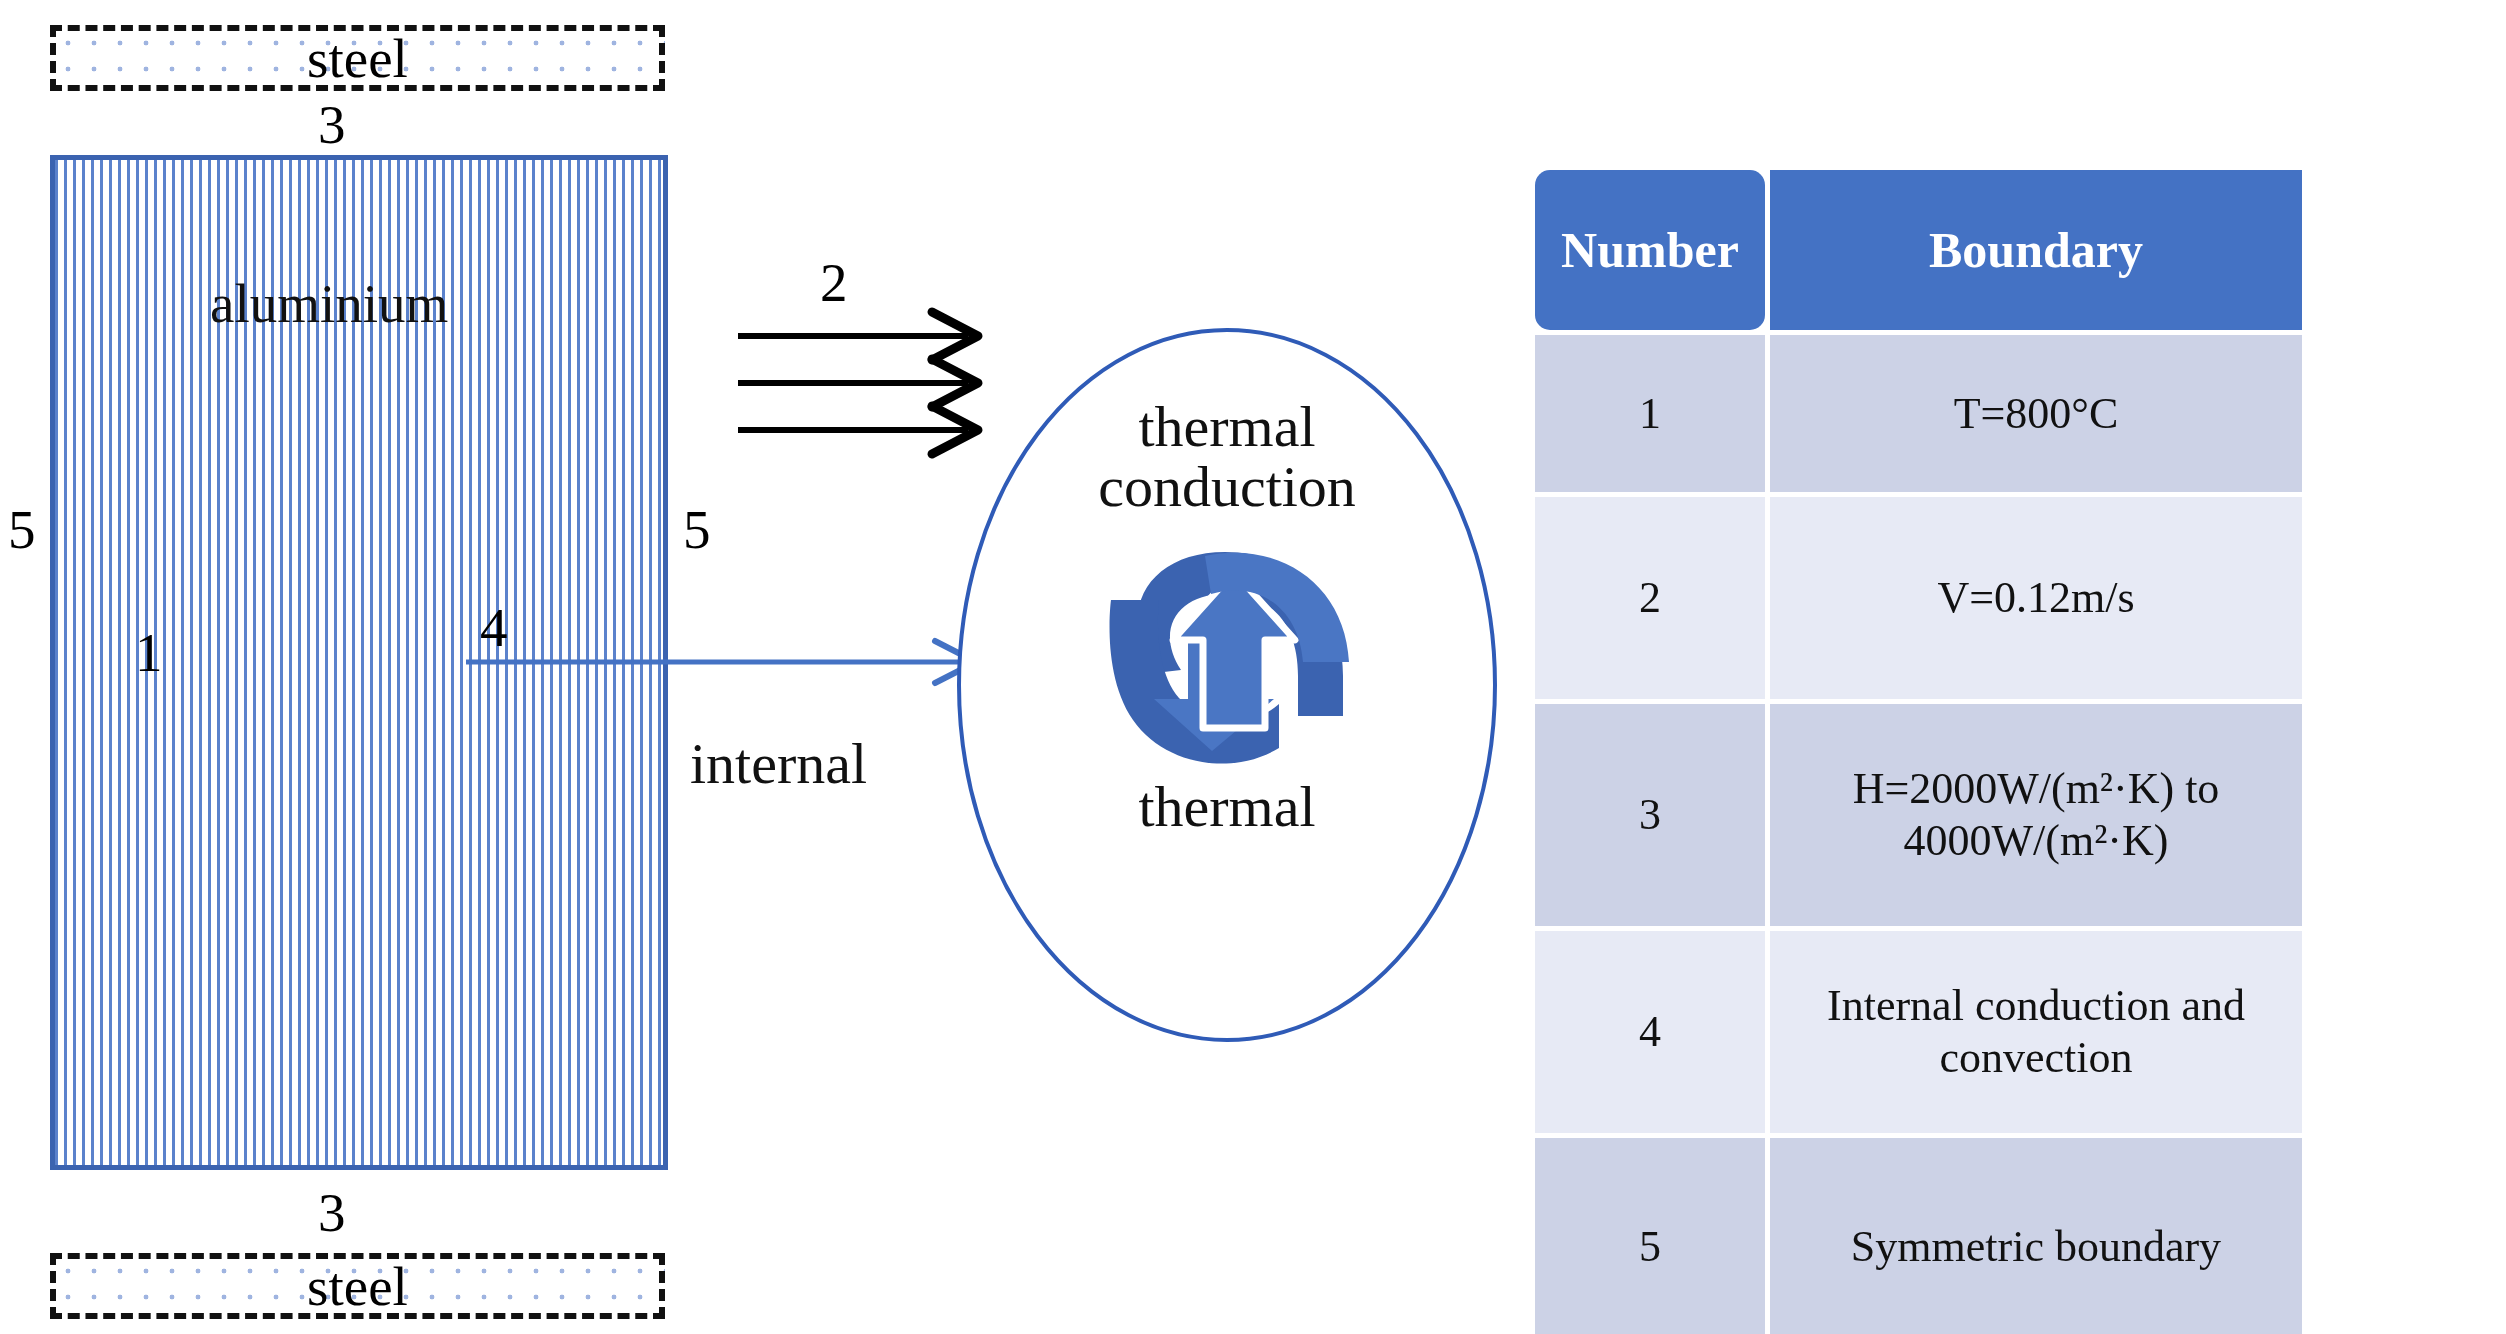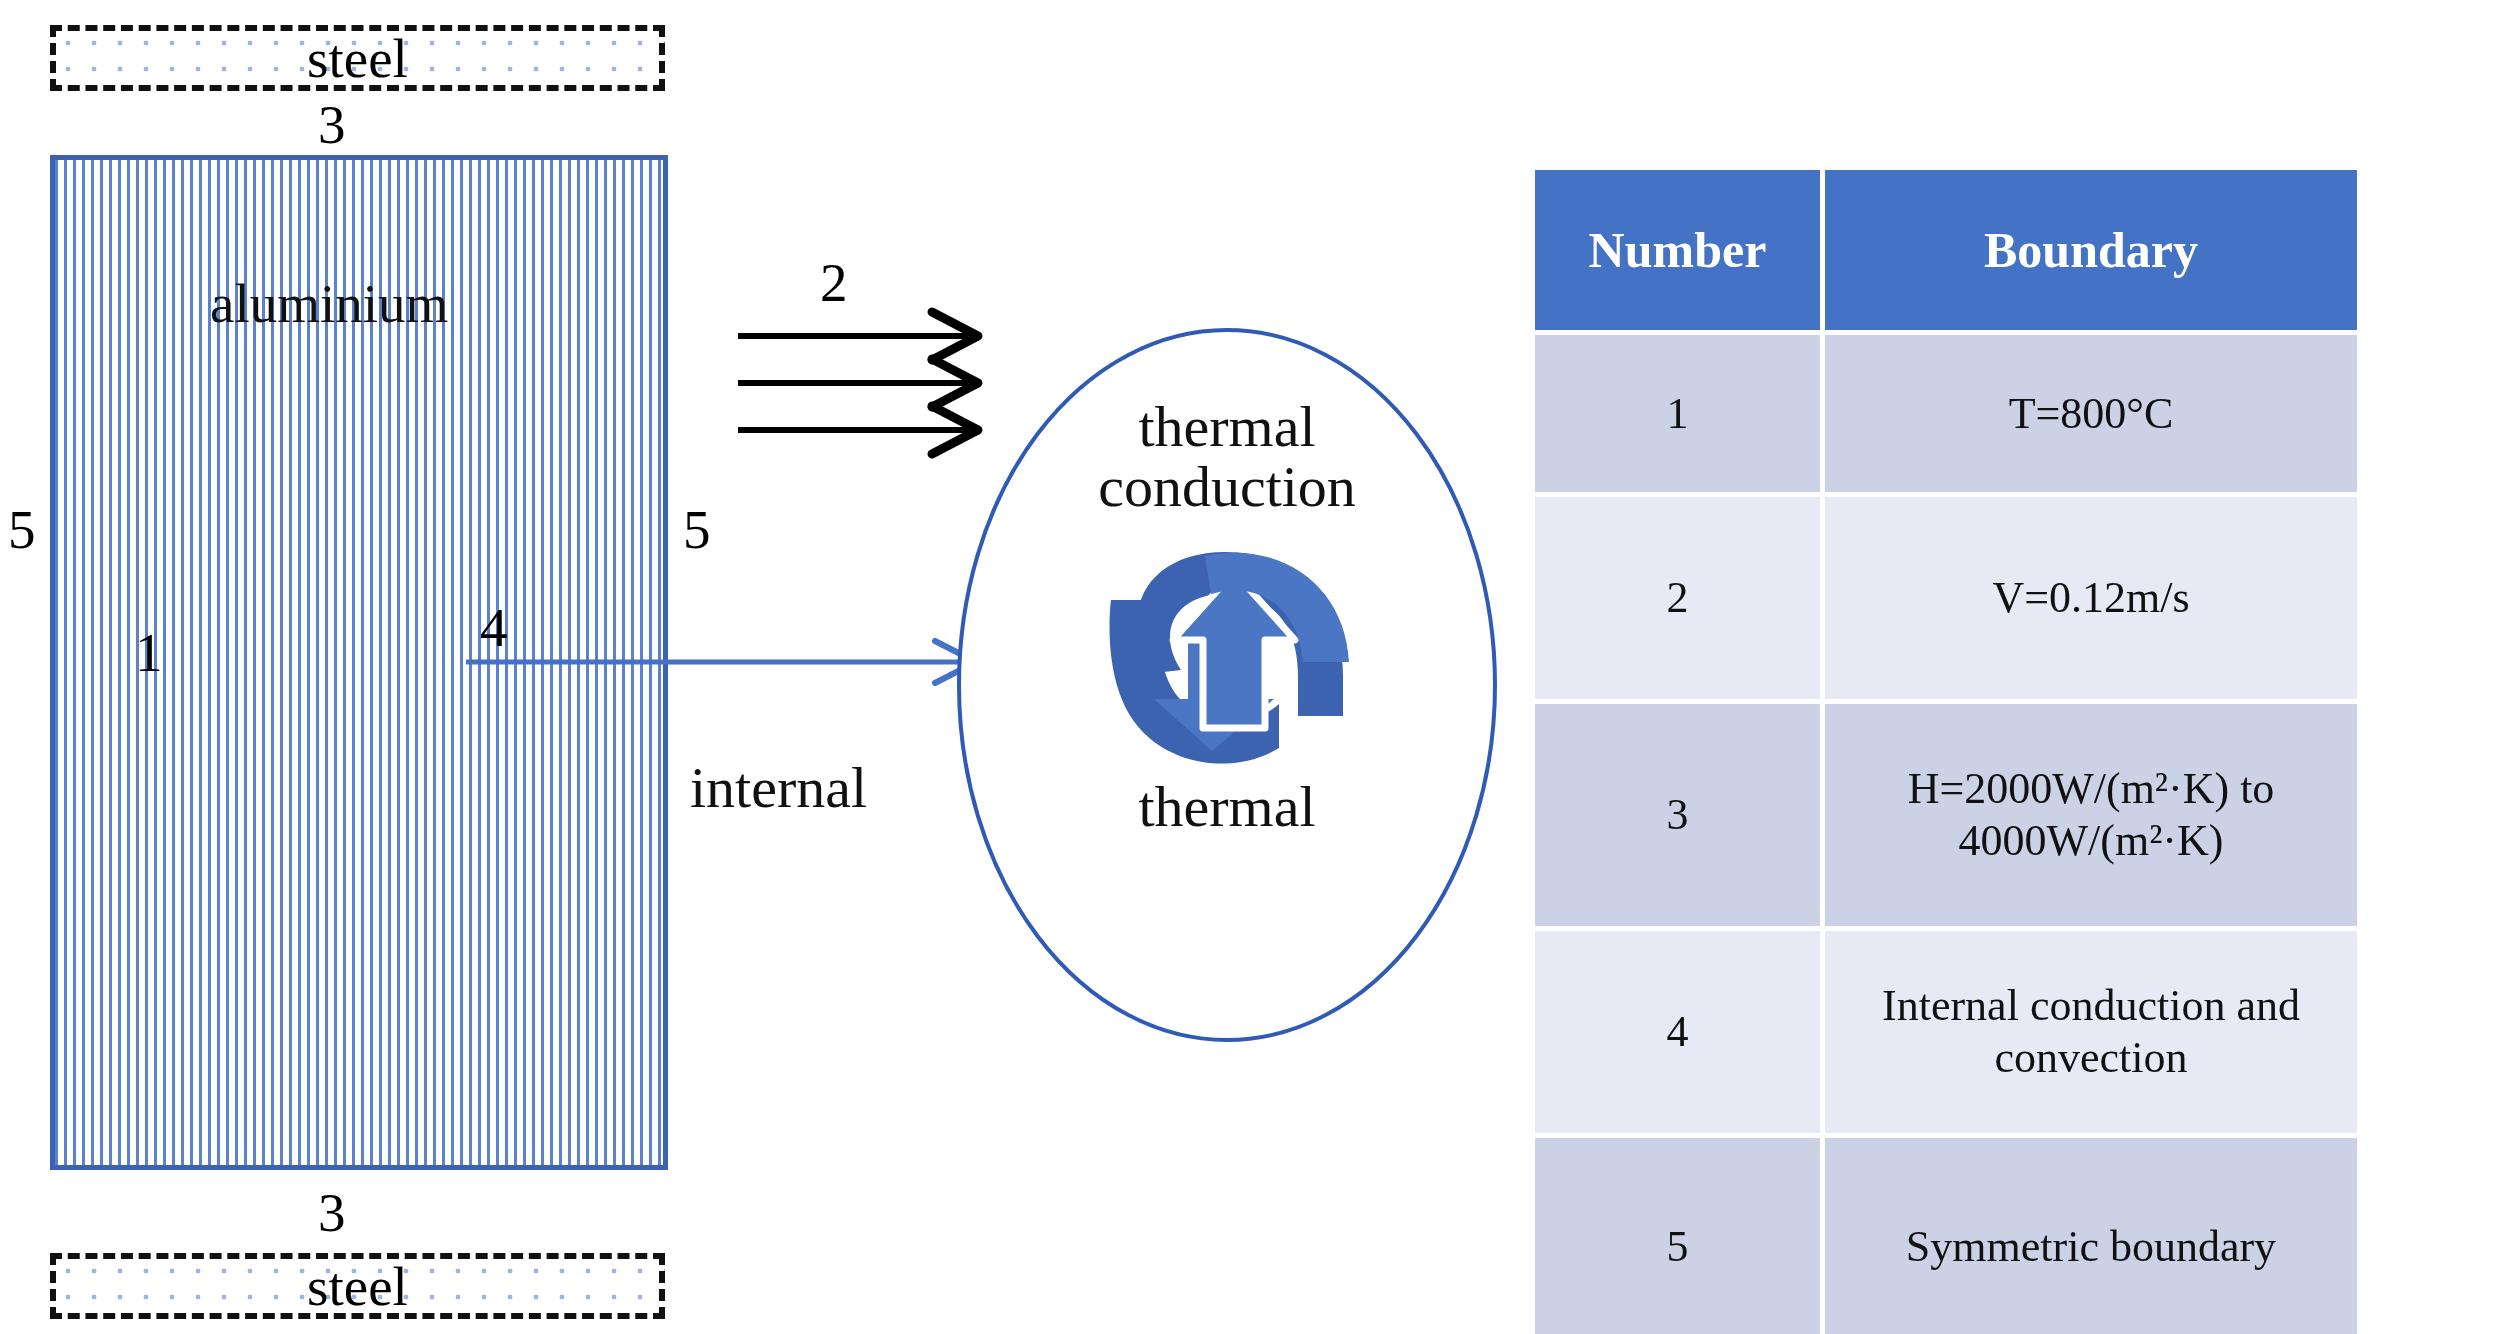--- a/index.html
+++ b/index.html
@@ -118,21 +118,21 @@
   .bnd-table td {
     font-size: 44px;
     text-align: center;
     vertical-align: middle;
     color: #111111;
     padding: 6px 14px;
     line-height: 1.18;
   }
   .bnd-table tr.odd td { background: #ccd2e6; }
   .bnd-table tr.even td { background: #e7eaf5; }
-  .col-num { width: 285px; }
+  .col-num { width: 230px; border-radius: 15px; }
   .col-bnd { width: 532px; }
   .bnd-table tr.r1 td { height: 145px; }
   .bnd-table tr.r2 td { height: 190px; }
   .bnd-table tr.r3 td { height: 210px; }
   .bnd-table tr.r4 td { height: 190px; }
   .bnd-table tr.r5 td { height: 205px; }
 </style>
 </head>
 <body>
 
@@ -208,21 +208,21 @@
 
   <div class="ellipse-text" style="left:977px; top:350px;">
     <div>thermal</div>
     <div>conduction</div>
   </div>
 
   <div class="ellipse-text" style="left:977px; top:730px;">
     <div>thermal</div>
   </div>
 
-  <div class="internal-label" style="left:690px; top:735px;margin-top:24px;">internal</div>
+  <div class="internal-label" style="left:690px; top:735px;">internal</div>
 
   <table class="bnd-table" style="left:1530px; top:165px;">
     <thead>
       <tr>
         <th class="col-num">Number</th>
         <th class="col-bnd">Boundary</th>
       </tr>
     </thead>
     <tbody>
       <tr class="odd r1">

